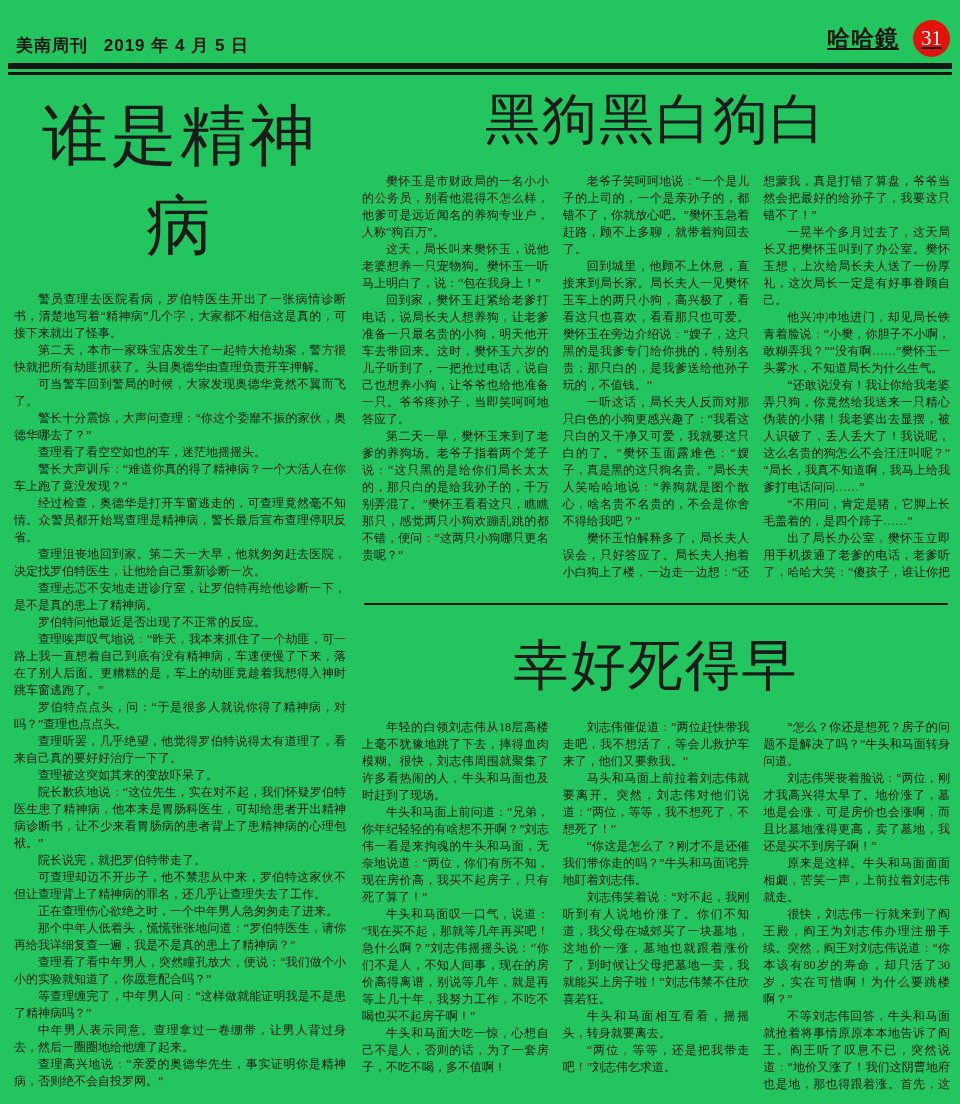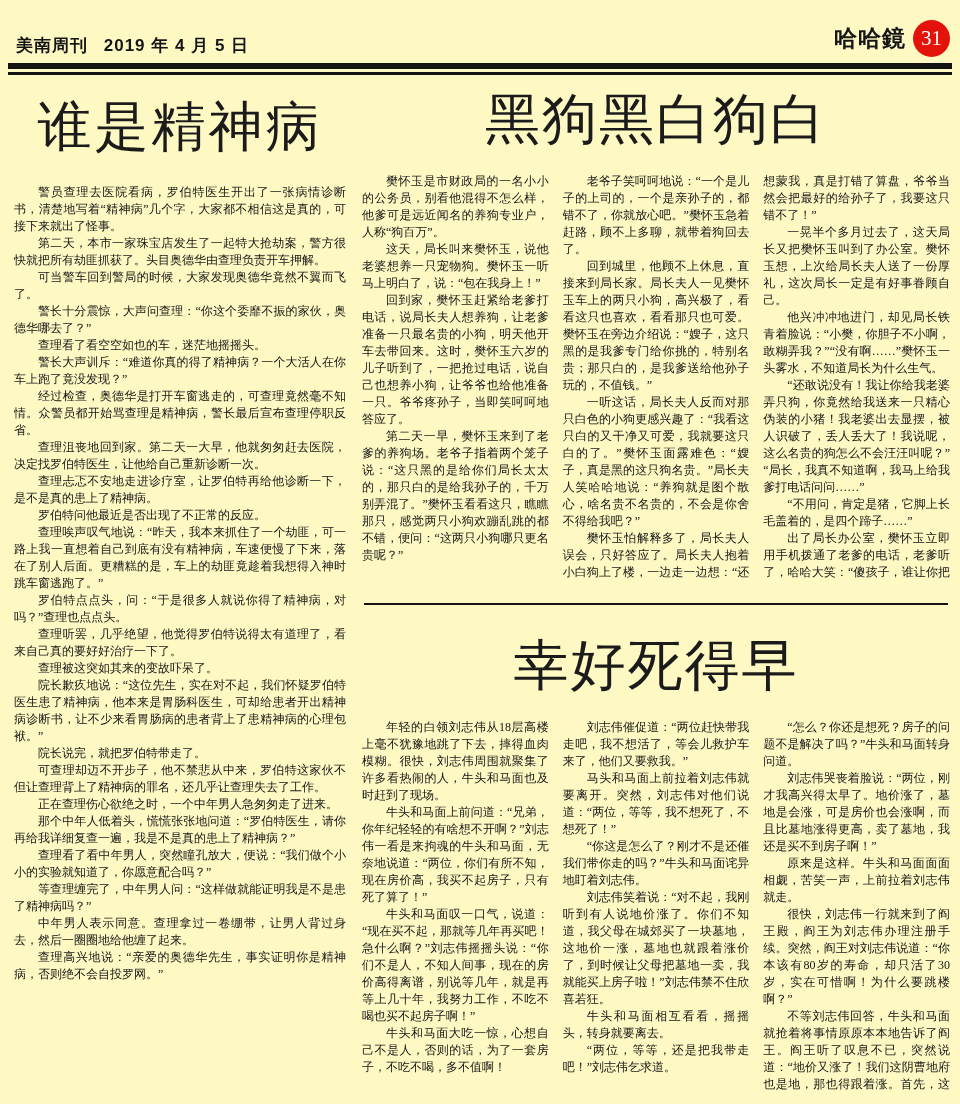--- a/index.html
+++ b/index.html
@@ -1,45 +1,45 @@
 <!DOCTYPE html>
 <html lang="zh"><head>
 <meta charset="utf-8">
 <style>
   html,body{margin:0;padding:0;background:#e8e8e8;}
   .page{
-    width:960px;height:1104px;background:#fef9c3;margin:0 auto;
+    width:960px;height:1104px;background:#22c55e;margin:0 auto;
     position:relative;overflow:hidden;box-sizing:border-box;
     font-family:"Liberation Serif",serif;color:#151515;
   }
   
   .masthead{
     display:flex;justify-content:space-between;align-items:flex-end;
     padding:20px 10px 2px 16px;
   }
   .mh-left{font-family:"Liberation Sans",sans-serif;font-weight:bold;font-size:17px;letter-spacing:1px;}
   .mh-left .date{margin-left:10px;}
-  .mh-right{display:flex;align-items:center;gap:7px;}
+  .mh-right{display:flex;align-items:center;gap:14px;text-decoration:underline;}
   .section-name{font-family:"Liberation Sans",sans-serif;font-weight:bold;font-size:23px;letter-spacing:1px;}
   .page-badge{
     width:37px;height:37px;border-radius:50%;background:#e3120b;color:#ffffff;
     display:flex;align-items:center;justify-content:center;
     font-family:"Liberation Serif",serif;font-size:21px;line-height:1;
   }
   .rule-thick{height:6px;background:#141414;margin:4px 8px 0 8px;}
   .rule-thin{height:2.5px;background:#141414;margin:3px 8px 0 8px;}
   
   .content{display:flex;gap:16px;padding:4px 10px 0 14px;}
   .art-left{width:332px;flex:none;}
   .right-col{flex:1;min-width:0;padding-top:0;}
   h1.art-title{
     font-weight:400;text-align:center;margin:0;
     font-family:"Liberation Serif",serif;color:#1b1b1b;
   }
-  .art-left h1.art-title{font-size:54px;letter-spacing:3px;margin:12px 0 20px 0;font-family:Liberation Serif, serif;}
+  .art-left h1.art-title{font-size:66px;letter-spacing:3px;margin:12px 0 20px 0;font-family:Liberation Serif, serif;}
   .right-col h1.art-title{font-size:55px;letter-spacing:2px;margin:4px 0 16px 0;}
   .right-col .art-bottom h1.art-title{margin:24px 0 16px 0;}
   
   .body{
     font-size:12px;line-height:17px;text-align:justify;
     color:#151515;overflow:hidden;
   }
   .body p{margin:0;text-indent:2em;}
   .one-col{height:888px;}
   .cols3{column-count:3;column-gap:14px;column-fill:auto;}

